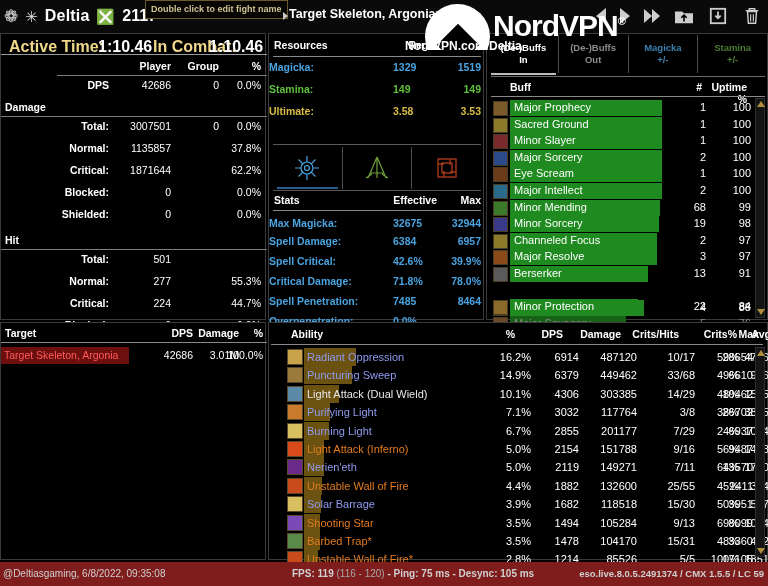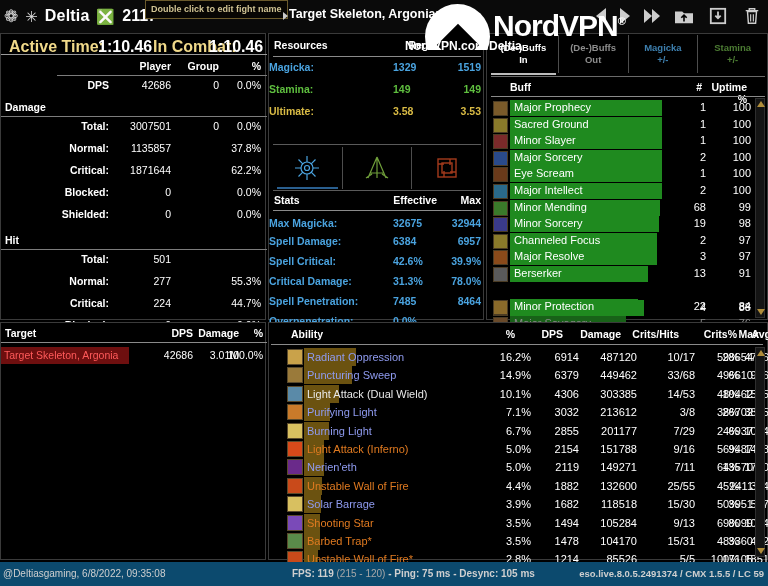--- a/index.html
+++ b/index.html
@@ -142,21 +142,21 @@
   .a-dps { position:absolute; left:246px; width:48px; text-align:right; top:3px; color:#fff;}
   .a-dmg { position:absolute; left:296px; width:56px; text-align:right; top:3px; color:#fff;}
   .a-ch  { position:absolute; left:354px; width:56px; text-align:right; top:3px; color:#fff;}
   .a-cp  { position:absolute; left:410px; width:44px; text-align:right; top:3px; color:#fff;}
   .a-avg { position:absolute; left:396px; width:72px; text-align:right; top:3px; color:#fff;}
   .a-max { position:absolute; left:442px; width:48px; text-align:right; top:3px; color:#fff;}
   .nm-blue { color:#8f9bf0; }
   .nm-orange { color:#e07a20; }
 
   
-  #statusbar { position:absolute; left:0; top:562px; width:768px; height:24px; background:#0c4a6e; }
+  #statusbar { position:absolute; left:0; top:562px; width:768px; height:24px; background:#7f1d1d; }
   .sb-text { position:absolute; top:6px; font-size:10px; color:#cfcfcf; }
   .sb-left { left:3px; }
   .sb-mid { left:292px; font-weight:bold; }
   .sb-mid .soft { font-weight:normal; color:#a8a8a8; }
   .sb-right { right:4px; font-weight:bold; font-size:9.5px; }
 
   
   #watermark {
     position:absolute; left:425px; top:2px; width:230px; height:54px;
     pointer-events:none; z-index: 40;
@@ -388,21 +388,21 @@
           <span class="v1">6384</span>
           <span class="v2">6957</span>
         </div>
         <div class="mrow" style="top:221px; color:#4aa3df;">
           <span class="lab">Spell Critical:</span>
           <span class="v1">42.6%</span>
           <span class="v2">39.9%</span>
         </div>
         <div class="mrow" style="top:241px; color:#4aa3df;">
           <span class="lab">Critical Damage:</span>
-          <span class="v1">31.3%</span>
+          <span class="v1">71.8%</span>
           <span class="v2">78.0%</span>
         </div>
         <div class="mrow" style="top:261px; color:#4aa3df;">
           <span class="lab">Spell Penetration:</span>
           <span class="v1">7485</span>
           <span class="v2">8464</span>
         </div>
         <div class="mrow" style="top:281px; color:#4aa3df;">
           <span class="lab">Overpenetration:</span>
           <span class="v1">0.0%</span>
@@ -596,32 +596,32 @@
           <div class="a-avg">6610</div>
           <div class="a-max">9164</div>
         </div>
         <div class="arow" style="top:61.8px;">
           <div class="abar" style="width:34.519999999999996px;"></div>
           <div class="aicon" style="background:#5a8aa8;"></div>
           <div class="aname ">Light Attack (Dual Wield)</div>
           <div class="a-pct">10.1%</div>
           <div class="a-dps">4306</div>
           <div class="a-dmg">303385</div>
-          <div class="a-ch">14/53</div>
+          <div class="a-ch">14/29</div>
           <div class="a-cp">48%</div>
           <div class="a-avg">10462</div>
           <div class="a-max">15058</div>
         </div>
         <div class="arow" style="top:80.19999999999999px;">
           <div class="abar" style="width:26.24px;"></div>
           <div class="aicon" style="background:#c97a2a;"></div>
           <div class="aname nm-blue">Purifying Light</div>
           <div class="a-pct">7.1%</div>
           <div class="a-dps">3032</div>
-          <div class="a-dmg">213612</div>
+          <div class="a-dmg">117764</div>
           <div class="a-ch">3/8</div>
           <div class="a-cp">38%</div>
           <div class="a-avg">26702</div>
           <div class="a-max">38459</div>
         </div>
         <div class="arow" style="top:98.6px;">
           <div class="abar" style="width:24.86px;"></div>
           <div class="aicon" style="background:#d8c060;"></div>
           <div class="aname nm-blue">Burning Light</div>
           <div class="a-pct">6.7%</div>
@@ -733,21 +733,21 @@
       <div class="sb-up"></div>
       <div class="sb-dn"></div>
     </div>
   </div>
 
   <div id="statusbar">
     <span class="sb-text sb-left">@Deltiasgaming, 6/8/2022, 09:35:08</span>
     <span class="sb-text sb-mid">
       <span>FPS:</span>
       <span>119</span>
-      <span class="soft">(215 - 120)</span>
+      <span class="soft">(116 - 120)</span>
       <span>- Ping: 75 ms - Desync: 105 ms</span>
     </span>
     <span class="sb-text sb-right">eso.live.8.0.5.2491374 / CMX 1.5.5 / LC 59</span>
   </div>
 
   <div id="watermark">
     <div class="wm-logo">
       <div class="wm-arc"></div>
       <div class="wm-notch"></div>
     </div>

